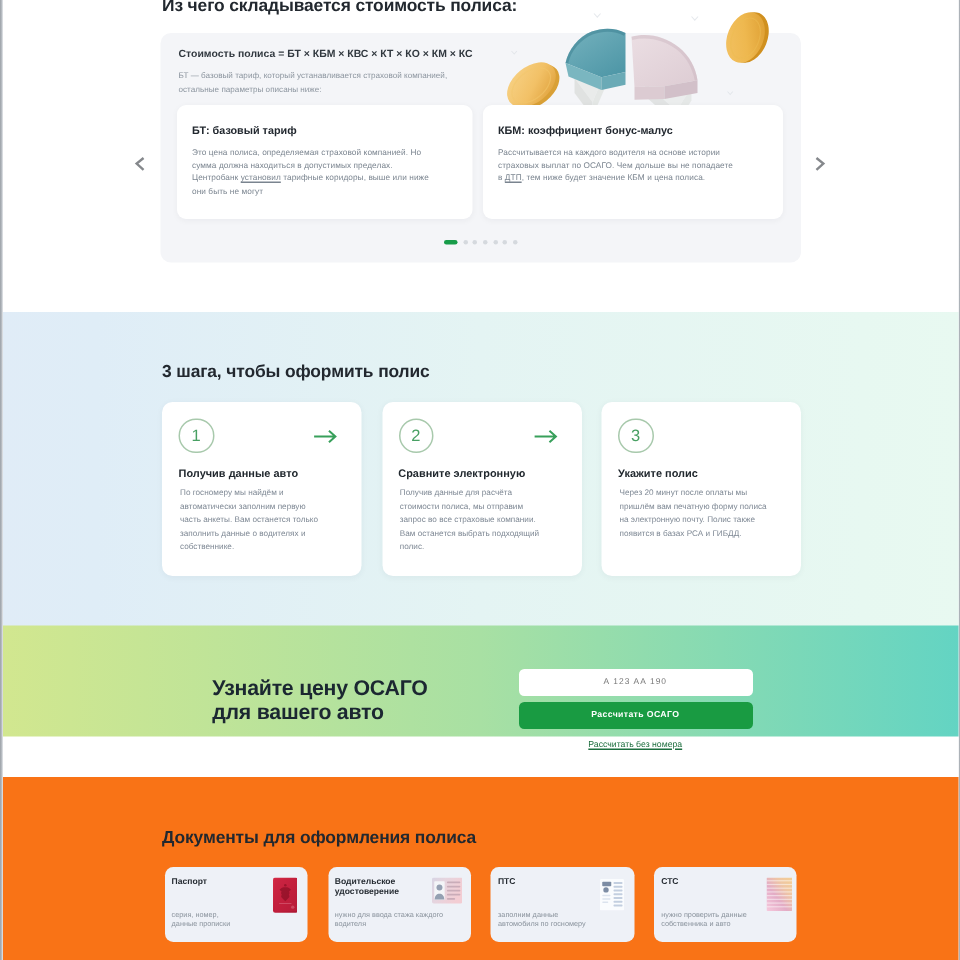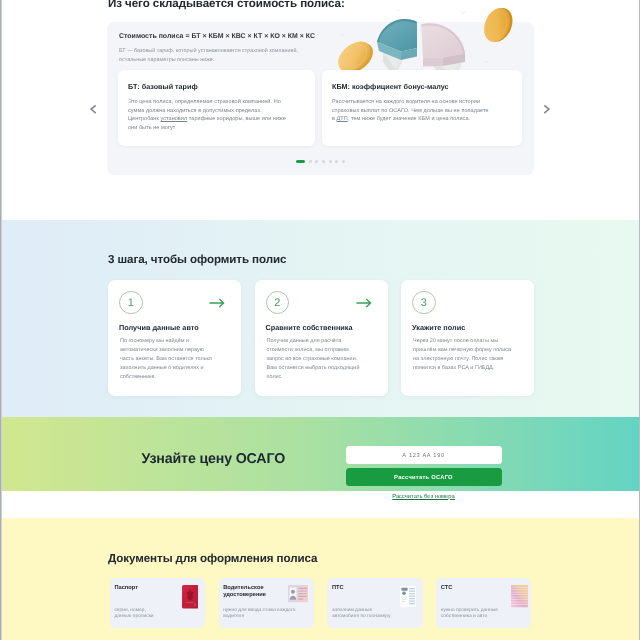--- a/index.html
+++ b/index.html
@@ -32,21 +32,21 @@
   .icard p u{text-decoration:underline}
 
   .arrowbtn{position:absolute;width:14px;height:14px;color:#8b949e;font-size:13px;line-height:14px;text-align:center;cursor:pointer}
   #arrow-prev{left:85.5px;top:101.5px}
   #arrow-next{left:539.5px;top:101.5px}
   .dots{position:absolute;left:0;width:641px;top:160px;display:flex;justify-content:center;gap:3.65px;align-items:center}
   .dot{width:3px;height:3px;border-radius:1.5px;background:#d5d9de}
   .dot.on{width:9.2px;height:3.4px;border-radius:1.7px;background:#179c49}
 
   
-  #sec-steps{top:220px;height:265px;background:linear-gradient(90deg,#e0ecf7 0%,#dfedf7 10%,#e4f4f3 50%,#e7f8f1 90%,#e8f9f1 100%)}
+  #sec-steps{top:208px;height:265px;background:linear-gradient(90deg,#e0ecf7 0%,#dfedf7 10%,#e4f4f3 50%,#e7f8f1 90%,#e8f9f1 100%)}
   #steps-title{position:absolute;left:108px;top:33px}
   .scard{position:absolute;top:59.5px;width:133px;height:116.5px;background:#fff;border-radius:7px;
          box-shadow:0 1px 4px rgba(30,50,70,.05)}
   #scard1{left:108px}
   #scard2{left:254.5px}
   #scard3{left:401px}
   .numc{position:absolute;left:11px;top:11px;width:23.5px;height:23.5px;border:1px solid #a8c9ac;border-radius:50%;
         color:#48a063;font-size:11px;font-weight:400;line-height:23.5px;text-align:center}
   .sarrow{position:absolute;left:101px;top:15.5px;width:16px;height:10px}
   .scard h3{position:absolute;left:11px;top:43.6px;font-size:7.3px;font-weight:700;color:#21282e;letter-spacing:.01px}
@@ -55,21 +55,21 @@
   
   #sec-cta{top:417px;height:74px;background:linear-gradient(90deg,#d2e78f 0%,#a8e0a3 50%,#63d4c3 100%)}
   #cta-head{position:absolute;left:141.5px;top:34px;font-size:14.2px;font-weight:700;color:#1b2731;line-height:16.4px;letter-spacing:-.15px}
   #plate{position:absolute;left:345.5px;top:29px;width:156px;height:18.2px;background:#fff;border-radius:3.5px;border:none;outline:none;padding:0;
          text-align:center;font-family:"Liberation Sans",sans-serif;font-size:5.6px;color:#b9c1c8;letter-spacing:.65px}
   #calc-btn{position:absolute;left:345.5px;top:51px;width:156px;height:17.5px;background:#199b42;border:none;border-radius:3.5px;padding:0;
          color:#fff;font-family:"Liberation Sans",sans-serif;font-size:5.8px;font-weight:700;letter-spacing:.25px;cursor:pointer}
   #nolink{position:absolute;left:345.5px;top:76.5px;width:156px;text-align:center;font-size:5.8px;color:#1d6e3e;text-decoration:underline;text-underline-offset:.8px}
 
   
-  #sec-docs{top:518px;height:122px;background:#fef9c3}
+  #sec-docs{top:518px;height:122px;background:#f97316}
   #docs-title{position:absolute;left:108px;top:33.5px}
   .dcard{position:absolute;top:60px;width:95.2px;height:50.2px;background:#eef1f7;border-radius:5.5px}
   #dcard1{left:109.8px}#dcard2{left:218.6px}#dcard3{left:327.4px}#dcard4{left:436.2px}
   .dcard h4{position:absolute;left:4.6px;top:6.5px;width:62px;white-space:pre-line;font-size:5.7px;font-weight:700;color:#262c33;line-height:7.6px;letter-spacing:.01px}
   .dcard p{position:absolute;left:4.6px;top:30.3px;width:74px;white-space:pre-line;font-size:4.85px;line-height:5.25px;color:#8a939d;letter-spacing:.01px}
   .dicon{position:absolute}
   #dcard1 .dicon{left:72px;top:7.3px;width:16.4px;height:23.5px}
   #dcard2 .dicon{left:69.4px;top:7.4px;width:20.4px;height:17.3px}
   #dcard3 .dicon{left:72.9px;top:8.2px;width:16px;height:21px}
   #dcard4 .dicon{left:74.7px;top:7.3px;width:17.3px;height:22.3px}
@@ -207,34 +207,35 @@
       <p>По госномеру мы найдём и автоматически заполним первую часть анкеты. Вам останется только заполнить данные о водителях и собственнике.</p>
     </div>
 
     <div class="scard" id="scard2">
       <div class="numc">2</div>
       <div class="sarrow">
         <svg viewBox="0 0 16 10" width="16" height="10" xmlns="http://www.w3.org/2000/svg">
             <path d="M0.4 5 H14.4 M10.3 1.1 L14.6 5 L10.3 8.9" fill="none" stroke="#38a05b" stroke-width="1.35" stroke-linecap="butt" stroke-linejoin="miter"></path>
           </svg>
       </div>
-      <h3>Сравните собственника</h3>
+      <h3>Сравните электронную</h3>
       <p>Получив данные для расчёта стоимости полиса, мы отправим запрос во все страховые компании. Вам останется выбрать подходящий полис.</p>
     </div>
 
     <div class="scard" id="scard3">
       <div class="numc">3</div>
       <h3>Укажите полис</h3>
       <p>Через 20 минут после оплаты мы пришлём вам печатную форму полиса на электронную почту. Полис также появится в базах РСА и ГИБДД.</p>
     </div>
   </section>
 
   <section class="sec" id="sec-cta">
     <div id="cta-head">
       <span>Узнайте цену ОСАГО</span><br>
+      <span>для вашего авто</span>
     </div>
     <input id="plate" type="text" placeholder="А 123 АА 190" style="">
     <button id="calc-btn">Рассчитать ОСАГО</button>
     <a id="nolink" href="#">Рассчитать без номера</a>
   </section>
 
   <section class="sec" id="sec-docs">
     <h2 class="h2" id="docs-title">Документы для оформления полиса</h2>
 
     <div class="dcard" id="dcard1">

